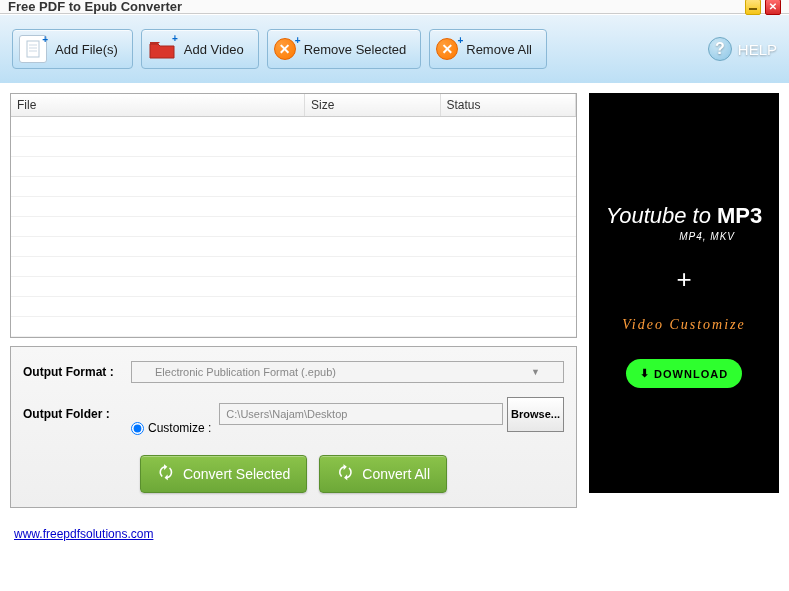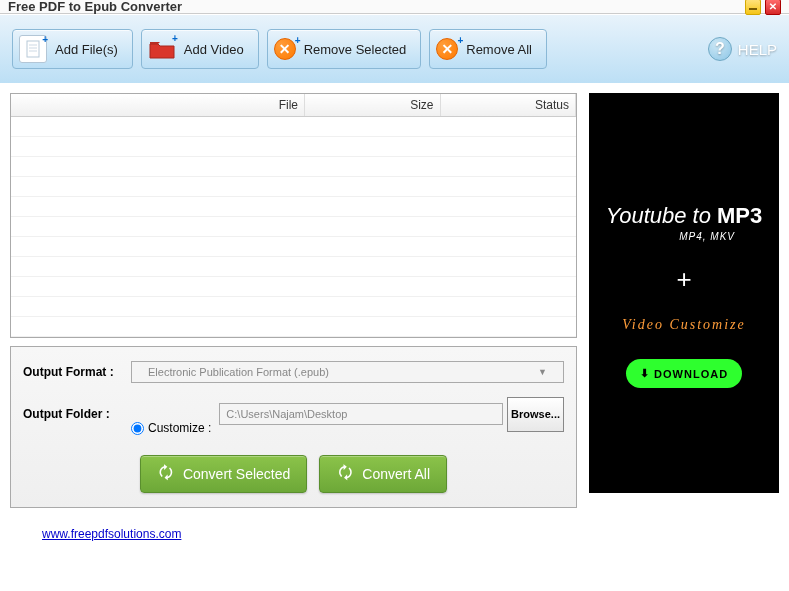--- a/index.html
+++ b/index.html
@@ -20,48 +20,48 @@
 .x-icon { width: 22px; height: 22px; border-radius: 50%; background: radial-gradient(circle at 30% 30%, #ff9d3a, #ff7a00); display: flex; align-items: center; justify-content: center; color: #fff; font-weight: bold; font-size: 14px; border: 1px solid #e56400; }
 .plus-badge { position: absolute; top: -2px; right: -2px; font-size: 10px; color: #0066cc; font-weight: bold; }
 .spacer { flex: 1; }
 .help-btn { display: flex; align-items: center; gap: 6px; background: transparent; border: none; cursor: pointer; color: #fff; font-size: 15px; font-weight: 500; text-shadow: 0 1px 2px rgba(0,0,0,0.3); }
 .help-icon { width: 24px; height: 24px; border-radius: 50%; background: radial-gradient(circle at 35% 30%, #cce7f5, #8dc6e6); display: flex; align-items: center; justify-content: center; color: #fff; font-weight: bold; font-size: 16px; border: 1px solid #6fa8c4; }
 
 .main-area { display: flex; padding: 10px; gap: 12px; }
 .left-panel { flex: 1; }
 .file-table-wrap { border: 1px solid #aaa; background: #fff; }
 .file-table { width: 100%; border-collapse: collapse; }
-.file-table th { text-align: right; font-weight: normal; font-size: 12px; padding: 4px 6px; background: linear-gradient(#fff,#f0f0f0); border-right: 1px solid #ddd; border-bottom: 1px solid #ccc; color: #333; }
+.file-table th { text-align: left; font-weight: normal; font-size: 12px; padding: 4px 6px; background: linear-gradient(#fff,#f0f0f0); border-right: 1px solid #ddd; border-bottom: 1px solid #ccc; color: #333; }
 .file-table td { height: 20px; border-bottom: 1px solid #f0f0f0; font-size: 12px; padding: 0 6px; }
 .col-file { width: 52%; }
 .col-size { width: 24%; }
 .col-status { width: 24%; }
 
 .output-panel { margin-top: 8px; border: 1px solid #aaa; background: linear-gradient(#f7f7f7,#efefef); padding: 14px 12px; }
 .form-row { display: flex; align-items: center; margin-bottom: 10px; font-size: 12px; }
 .form-label { width: 108px; font-weight: bold; }
-.select-box { flex: 1; height: 22px; border: 1px solid #aaa; background: #f4f4f4; color: #888; font-size: 11px; padding: 0 16px; display: flex; align-items: center; justify-content: space-between; cursor: pointer; }
+.select-box { flex: 1; height: 22px; border: 1px solid #aaa; background: #f4f4f4; color: #888; font-size: 11px; padding: 0 23px; display: flex; align-items: center; justify-content: space-between; cursor: pointer; }
 .select-arrow { font-size: 9px; color: #888; }
 .radio-wrap { display: flex; align-items: center; gap: 4px; margin-right: 8px; margin-top: 28px; }
 .path-input { flex: 1; height: 22px; border: 1px solid #aaa; background: #f4f4f4; color: #888; font-size: 11px; padding: 0 6px; }
 .browse-btn { height: 35px; padding: 0 3px; margin-left: 4px; font-size: 11px; border: 1px solid #888; background: linear-gradient(#fff,#e8e8e8); cursor: pointer; font-weight: bold; }
 
 .convert-row { display: flex; justify-content: center; gap: 12px; margin-top: 20px; }
 .convert-btn { height: 38px; padding: 0 16px; display: flex; align-items: center; gap: 8px; background: linear-gradient(#8bc34a,#6da838); border: 1px solid #5a8f2e; border-radius: 4px; color: #fff; font-size: 14px; cursor: pointer; box-shadow: inset 0 1px 0 rgba(255,255,255,0.3), 0 1px 2px rgba(0,0,0,0.2); }
 .refresh-icon { width: 18px; height: 18px; display: flex; align-items: center; justify-content: center; font-size: 16px; }
 
 .side-ad { width: 190px; height: 400px; background: #000; color: #fff; display: flex; flex-direction: column; align-items: center; padding-top: 110px; }
 .ad-line1 { font-family: Georgia, serif; font-size: 22px; font-style: italic; }
 .ad-line1 b { font-style: normal; font-weight: bold; font-family: Arial; margin-top: 8px; }
 .ad-line2 { font-size: 10px; font-style: italic; letter-spacing: 1px; margin-top: 2px; align-self: flex-end; margin-right: 44px; }
 .ad-plus { font-size: 26px; margin-top: 22px; }
 .ad-line3 { color: #ff9d3a; font-size: 14px; letter-spacing: 2px; font-style: italic; margin-top: 22px; font-family: Georgia, serif; }
 .ad-download { margin-top: 26px; background: #2eff2e; color: #000; font-size: 11px; font-weight: bold; padding: 8px 14px; border-radius: 16px; letter-spacing: 1px; cursor: pointer; display: flex; align-items: center; gap: 4px; }
 
-.footer { padding: 6px 26px; margin-left: 16px; }
+.footer { padding: 6px 14px; }
 .footer a { color: #0000cc; font-size: 12px; text-decoration: underline; }
 </style>
 </head>
 <body>
 
 <div class="titlebar">
   <span class="titlebar-title">Free PDF to Epub Converter</span>
   <div class="window-btn min-btn">
     <svg width="10" height="10">
         <rect x="1" y="6" width="8" height="2" fill="#7a5c00"></rect>

